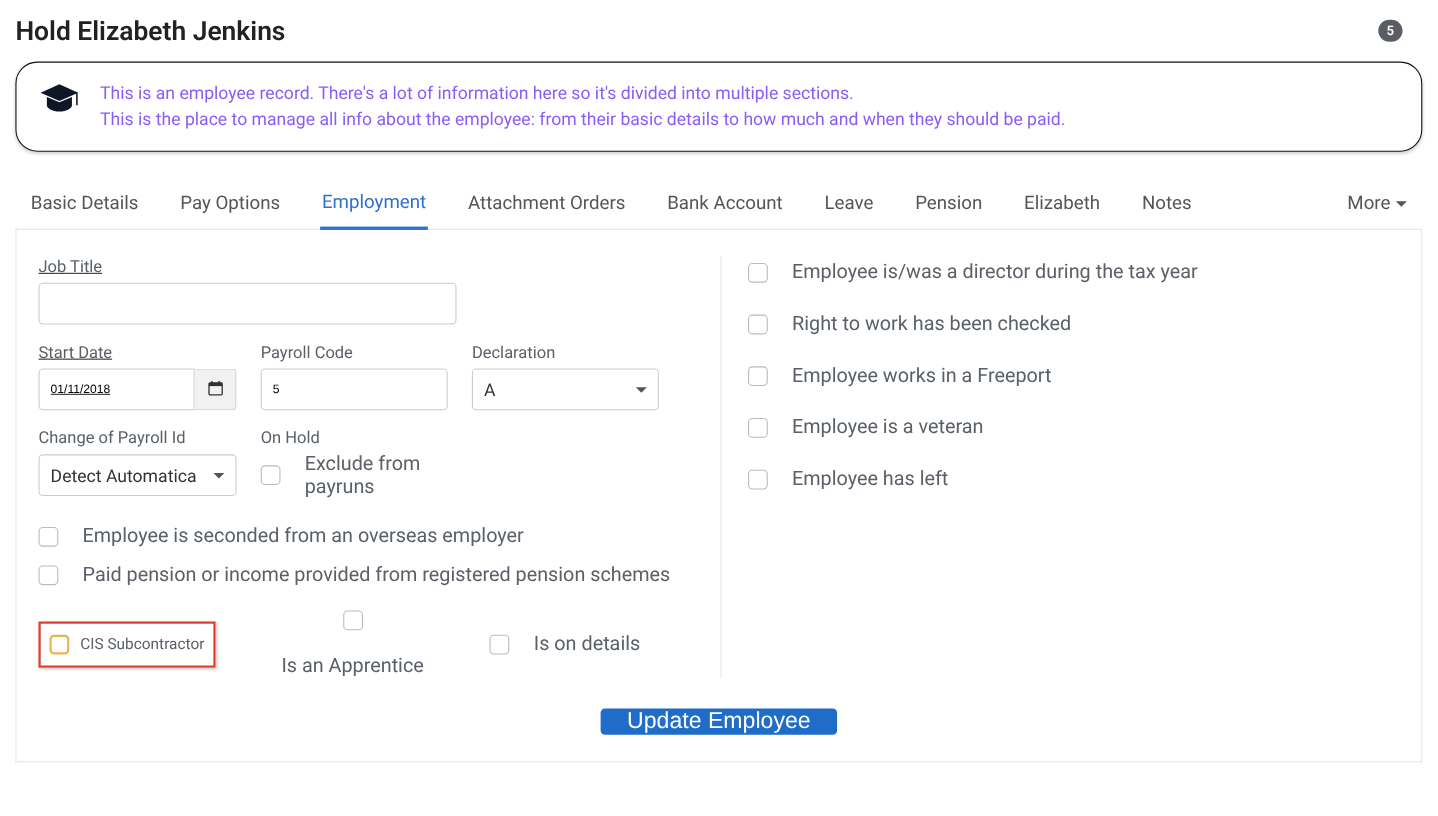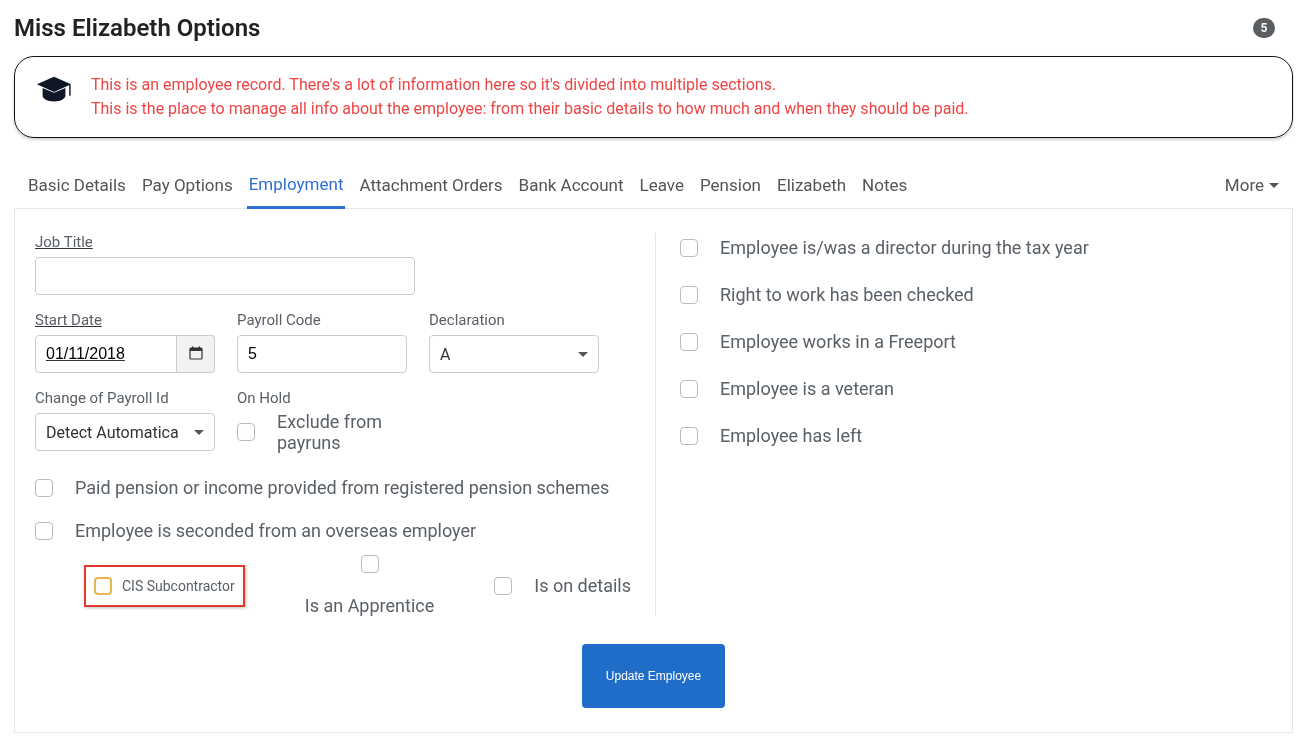--- a/index.html
+++ b/index.html
@@ -39,26 +39,26 @@
     border: 1.5px solid #111;
     border-radius: 20px;
     padding: 16px 20px;
     display: flex;
     align-items: flex-start;
     gap: 18px;
     box-shadow: 0 2px 3px rgba(0,0,0,0.18);
     margin-bottom: 24px;
   }
   .info-banner .icon svg { width: 38px; height: 34px; }
-  .info-banner .text { font-size: 16px; color: #ef4444; line-height: 1.5; }
+  .info-banner .text { font-size: 16px; color: #8b5cf6; line-height: 1.5; }
   .tabs {
     display: flex;
     align-items: center;
     border-bottom: 1px solid #e5e5e5;
-    gap: 12px;
+    gap: 34px;
     padding: 0 12px;
   }
   .tab {
     padding: 12px 2px;
     font-size: 17px;
     color: #555;
     cursor: pointer;
     white-space: nowrap;
   }
   .tab.active {
@@ -91,21 +91,21 @@
     min-height: 380px;
   }
   .field-group { margin-bottom: 16px; }
   .field-label { font-size: 15px; color: #5a6068; margin-bottom: 6px; }
   .text-input, .select-input {
     width: 100%;
     height: 38px;
     border: 1px solid #ccc;
     border-radius: 4px;
     padding: 6px 10px;
-    font-size: 16px;
+    font-size: 11px;
     background: #fff;
   }
   .row3 { display: flex; gap: 22px; }
   .row3 .field-group { flex: 1; }
   .date-wrap { display: flex; }
   .date-wrap input {
     flex: 1;
     border-top-right-radius: 0;
     border-bottom-right-radius: 0;
   }
@@ -141,50 +141,50 @@
     color: #5a6068;
   }
   .chk {
     width: 18px; height: 18px;
     border: 1px solid #bbb;
     border-radius: 4px;
     background: #fff;
     cursor: pointer;
     flex-shrink: 0;
   }
-  .row-inline { display: flex; gap: 60px; justify-content: flex-end; }
+  .row-inline { display: flex; gap: 60px; }
   .highlight-box {
     border: 2.5px solid #e03a2c;
     box-shadow: 1px 1px 3px rgba(0,0,0,0.25);
     padding: 10px 8px;
     display: inline-flex;
     align-items: center;
     gap: 10px;
   }
   .highlight-box .chk { border: 2px solid #e8b54f; }
   .update-row {
     display: flex;
     justify-content: center;
     margin-top: 28px;
   }
   .btn-primary {
     background: #1f6dc9;
     color: #fff;
     border: none;
     border-radius: 4px;
-    font-size: 12px;
-    padding: 25px 24px;
+    font-size: 21px;
+    padding: 0 24px;
     cursor: pointer;
   }
 </style>
 </head>
 <body>
 
 <div class="header-row">
-  <div class="page-title">Miss Elizabeth Options</div>
+  <div class="page-title">Hold Elizabeth Jenkins</div>
   <div class="badge">5</div>
 </div>
 
 <div class="info-banner">
   <span class="icon">
     <svg viewBox="0 0 40 32">
         <path fill="#0f1625" d="M20 2 L38 10 L20 18 L2 10 Z"></path>
         <path fill="#0f1625" d="M8 14 v8 c0 3 5 6 12 6 s12-3 12-6 v-8 l-12 5 Z"></path>
         <rect x="36" y="10" width="1.5" height="12" fill="#0f1625"></rect>
       </svg>
@@ -262,27 +262,27 @@
           <div class="chk-row" style="margin-bottom:0; height:38px;">
             <div class="chk"></div>
             <span>Exclude from payruns</span>
           </div>
         </div>
         <div class="field-group" style="max-width:170px;"></div>
       </div>
 
       <div style="height:10px;"></div>
 
+      <div class="chk-row">
+        <div class="chk"></div>
+        <span>Employee is seconded from an overseas employer</span>
+      </div>
       <div class="chk-row" style="margin-bottom: 22px;">
         <div class="chk"></div>
         <span>Paid pension or income provided from registered pension schemes</span>
-      </div>
-      <div class="chk-row">
-        <div class="chk"></div>
-        <span>Employee is seconded from an overseas employer</span>
       </div>
 
       <div class="row-inline" style="align-items: center;">
         <div class="highlight-box">
           <div class="chk"></div>
           <span style="color:#5a6068; font-size:14px;">CIS Subcontractor</span>
         </div>
         <div class="chk-row" style="margin-bottom:0;flex-direction:column;">
           <div class="chk"></div>
           <span>Is an Apprentice</span>

